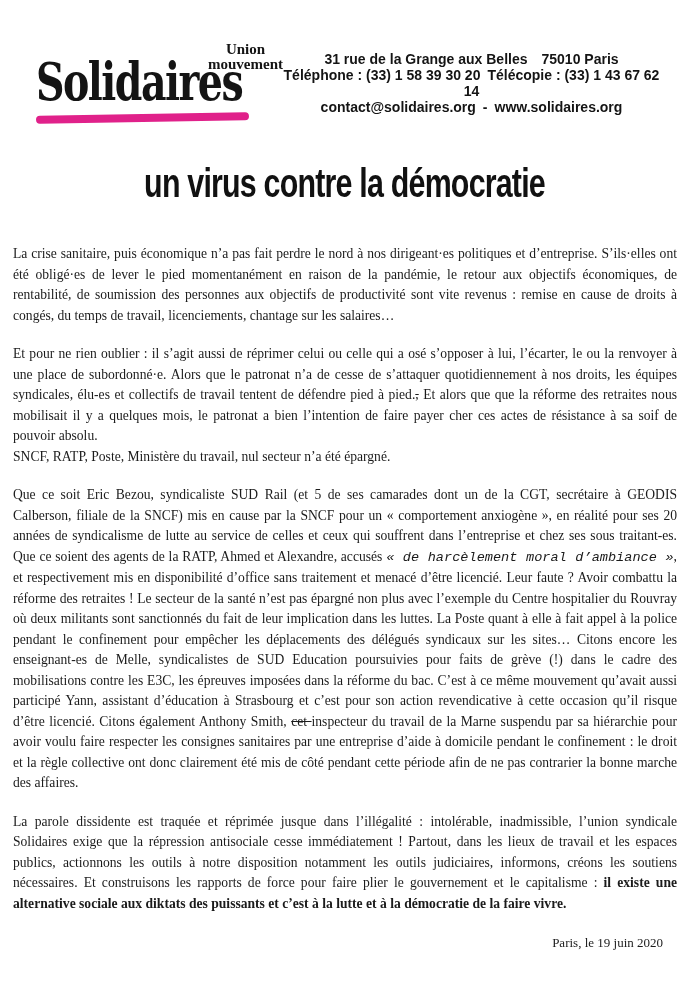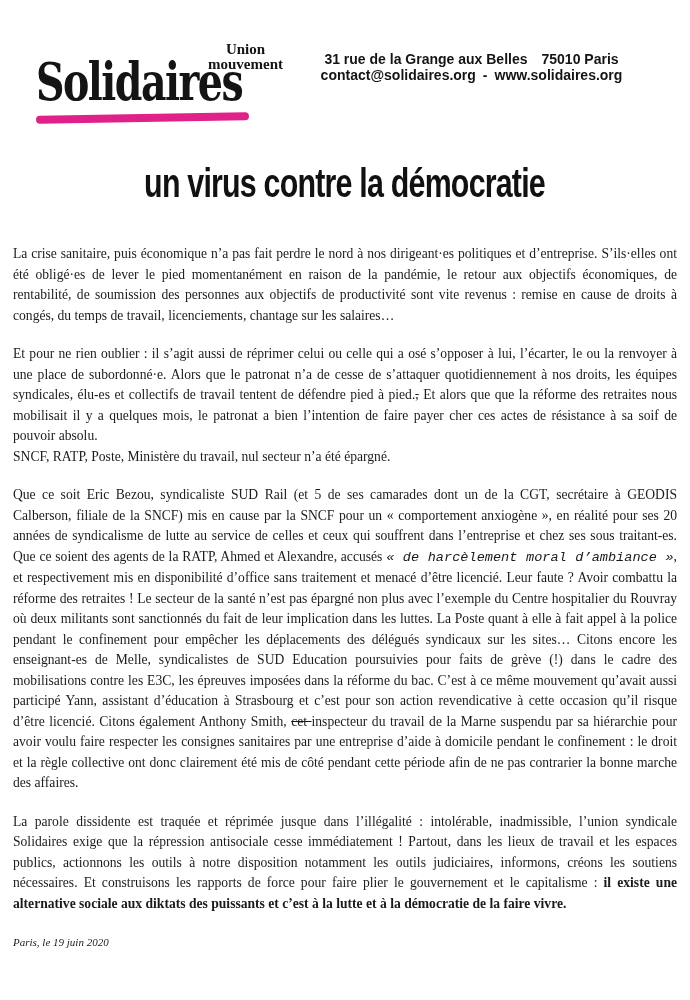--- a/index.html
+++ b/index.html
@@ -63,42 +63,43 @@
     margin: 0 0 18px 0;
     font-size: 13.6px; line-height: 20.5px;
     text-align: justify;
     color: #1b1b1b;
   }
   .para em { font-style: italic; font-family: Liberation Mono, monospace; }
   .para strong { font-weight: 700; }
   .para s, .strike { text-decoration: line-through; }
   .dateline {
     margin: 2px 0 0 0;
-    font-size: 11px; line-height: 21px;
-    font-style: italic;
+    font-size: 13px; line-height: 21px;
+    text-align: right;
     padding-right: 14px;
     color: #1b1b1b;
   }
 </style>
 </head>
 <body>
 
 <div class="page">
 
   <div class="header">
     <div class="logo">
       <div class="logo-sub">
         <span>Union</span><br>
         <span>mouvement</span>
       </div>
       <div class="logo-main">Solidaires</div>
       <div class="logo-underline" style="background: rgb(224, 33, 138);"></div>
     </div>
     <div class="contact">
       <div>31 rue de la Grange aux Belles  75010 Paris</div>
+      <div>Téléphone : (33) 1 58 39 30 20 Télécopie : (33) 1 43 67 62 14</div>
       <div>contact@solidaires.org - www.solidaires.org</div>
     </div>
   </div>
 
   <h1 class="title">
     <span class="title-line"><span class="tl-inner">un virus contre la démocratie</span></span>
   </h1>
 
   <div class="body">
 

